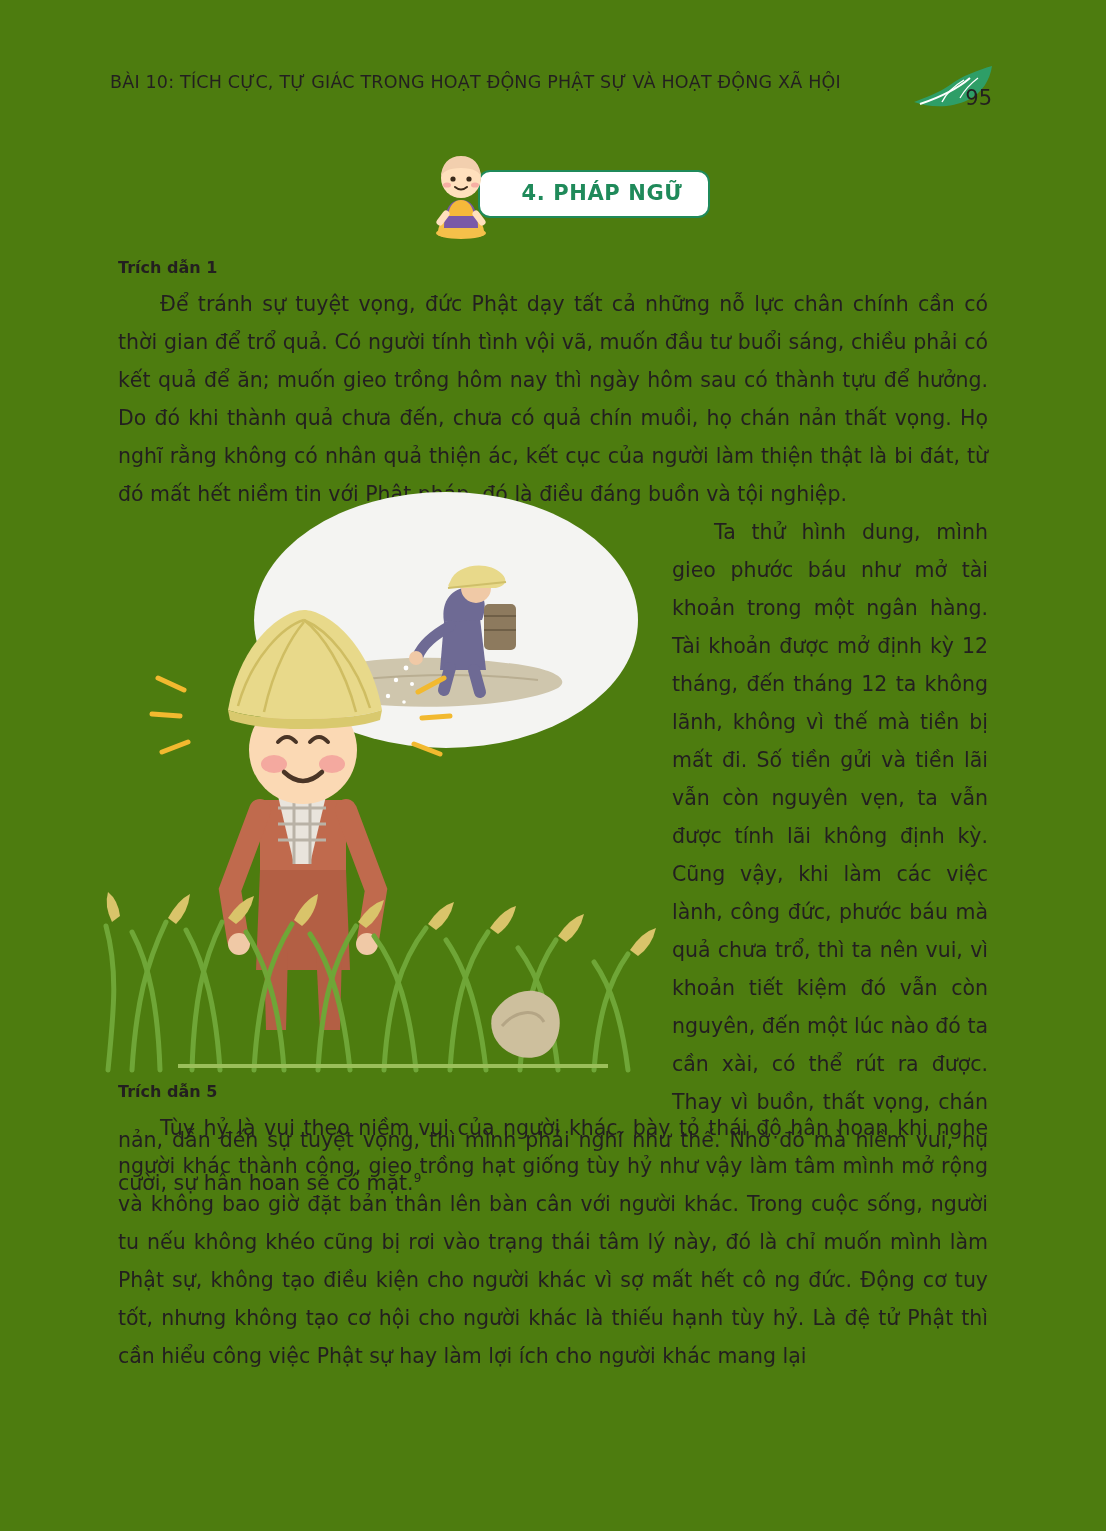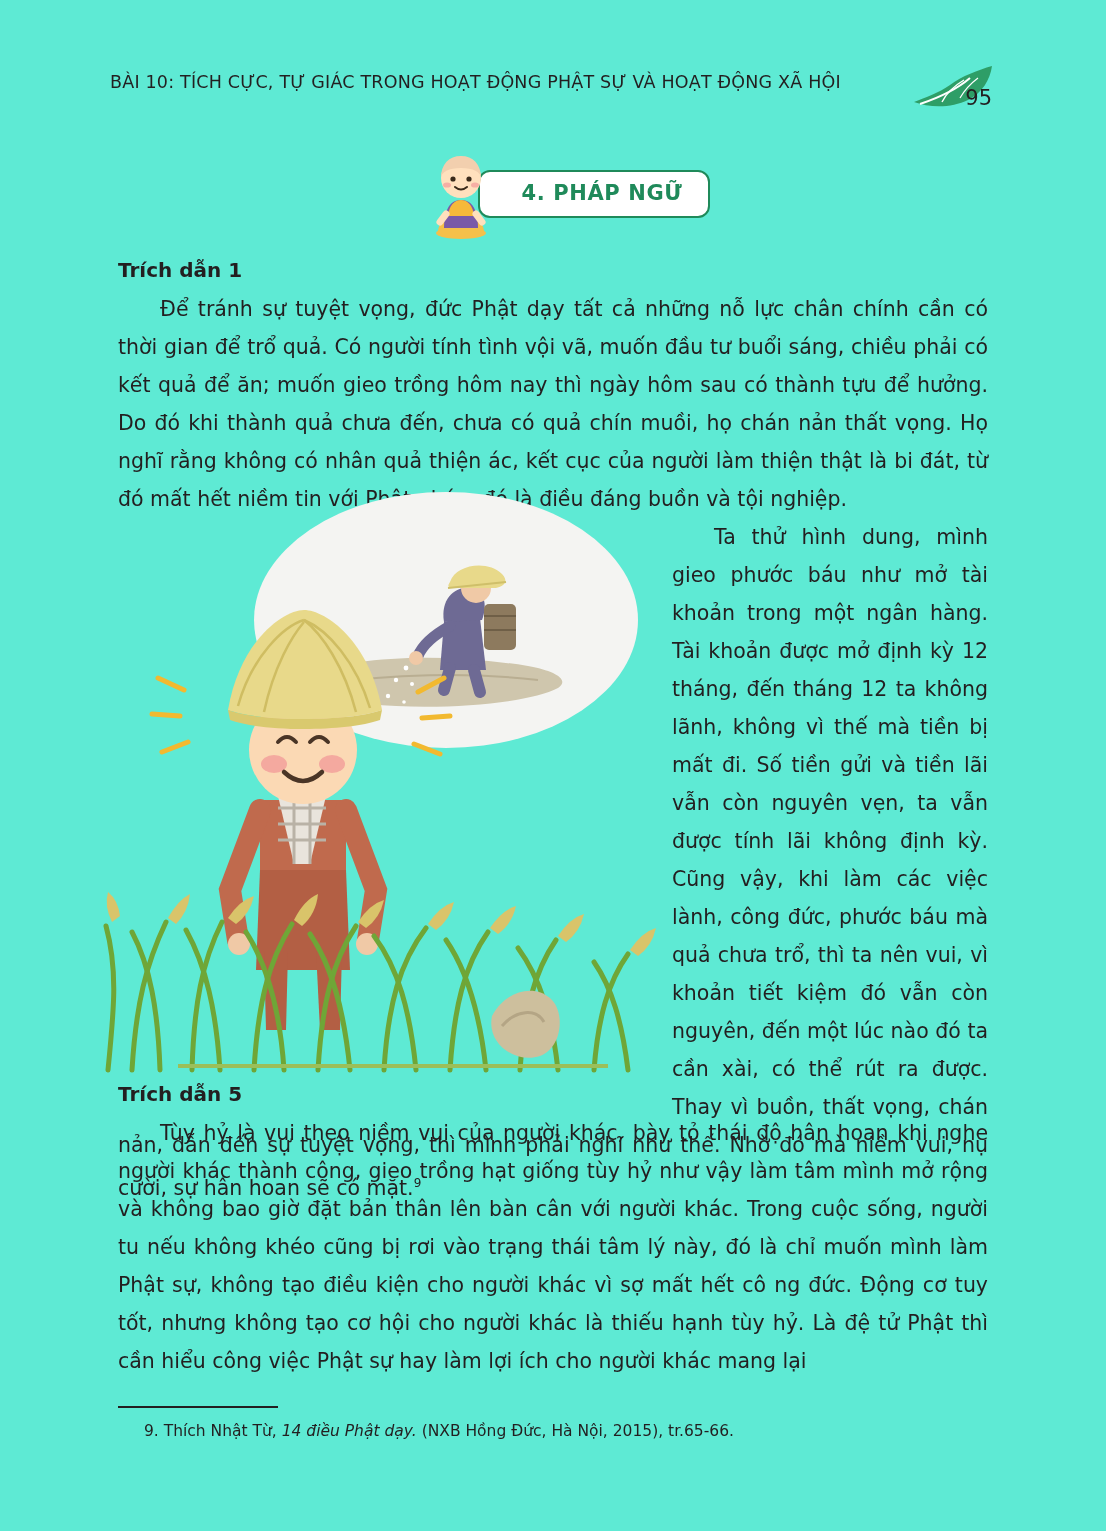--- a/index.html
+++ b/index.html
@@ -7,21 +7,21 @@
     padding: 0;
     background: #ffffff;
   }
   body {
     font-family: "DejaVu Sans", sans-serif;
   }
   .page {
     position: relative;
     width: 1106px;
     height: 1531px;
-    background: #5eead4;
+    background: #4d7c0f;
     overflow: hidden;
     box-sizing: border-box;
   }
 
   
   .header {
     position: absolute;
     top: 72px;
     left: 110px;
     width: 890px;
@@ -92,21 +92,21 @@
   }
 
   
   .content {
     position: absolute;
     top: 258px;
     left: 118px;
     width: 870px;
   }
   .sub-heading {
-    font-size: 20px;
+    font-size: 16px;
     font-weight: bold;
     color: #231f20;
     margin: 0 0 8px 0;
     font-family: "DejaVu Sans", sans-serif;
   }
   p.body {
     font-size: 20.5px;
     line-height: 38px;
     color: #231f20;
     margin: 0;
@@ -327,23 +327,14 @@
       <path d="M414 556 C428 540 448 538 456 552" stroke="#b4a585" stroke-width="3" fill="none"></path>
       <path d="M90 596 L520 596" stroke="#9bbf5a" stroke-width="4"></path>
     </g>
   </svg>
 
   <div class="excerpt2">
     <div class="sub-heading">Trích dẫn 5</div>
     <p class="body">Tùy hỷ là vui theo niềm vui của người khác, bày tỏ thái độ hân hoan khi nghe người khác thành công, gieo trồng hạt giống tùy hỷ như vậy làm tâm mình mở rộng và không bao giờ đặt bản thân lên bàn cân với người khác. Trong cuộc sống, người tu nếu không khéo cũng bị rơi vào trạng thái tâm lý này, đó là chỉ muốn mình làm Phật sự, không tạo điều kiện cho người khác vì sợ mất hết cô ng đức. Động cơ tuy tốt, nhưng không tạo cơ hội cho người khác là thiếu hạnh tùy hỷ. Là đệ tử Phật thì cần hiểu công việc Phật sự hay làm lợi ích cho người khác mang lại</p>
   </div>
 
-  <div class="footnote">
-    <div class="footnote-rule"></div>
-    <div class="footnote-text">
-      <span>9.</span>
-      <span>Thích Nhật Từ,</span>
-      <i>14 điều Phật dạy.</i>
-      <span>(NXB Hồng Đức, Hà Nội, 2015), tr.65-66.</span>
-    </div>
-  </div>
 
 </div>
 
 </body></html>

